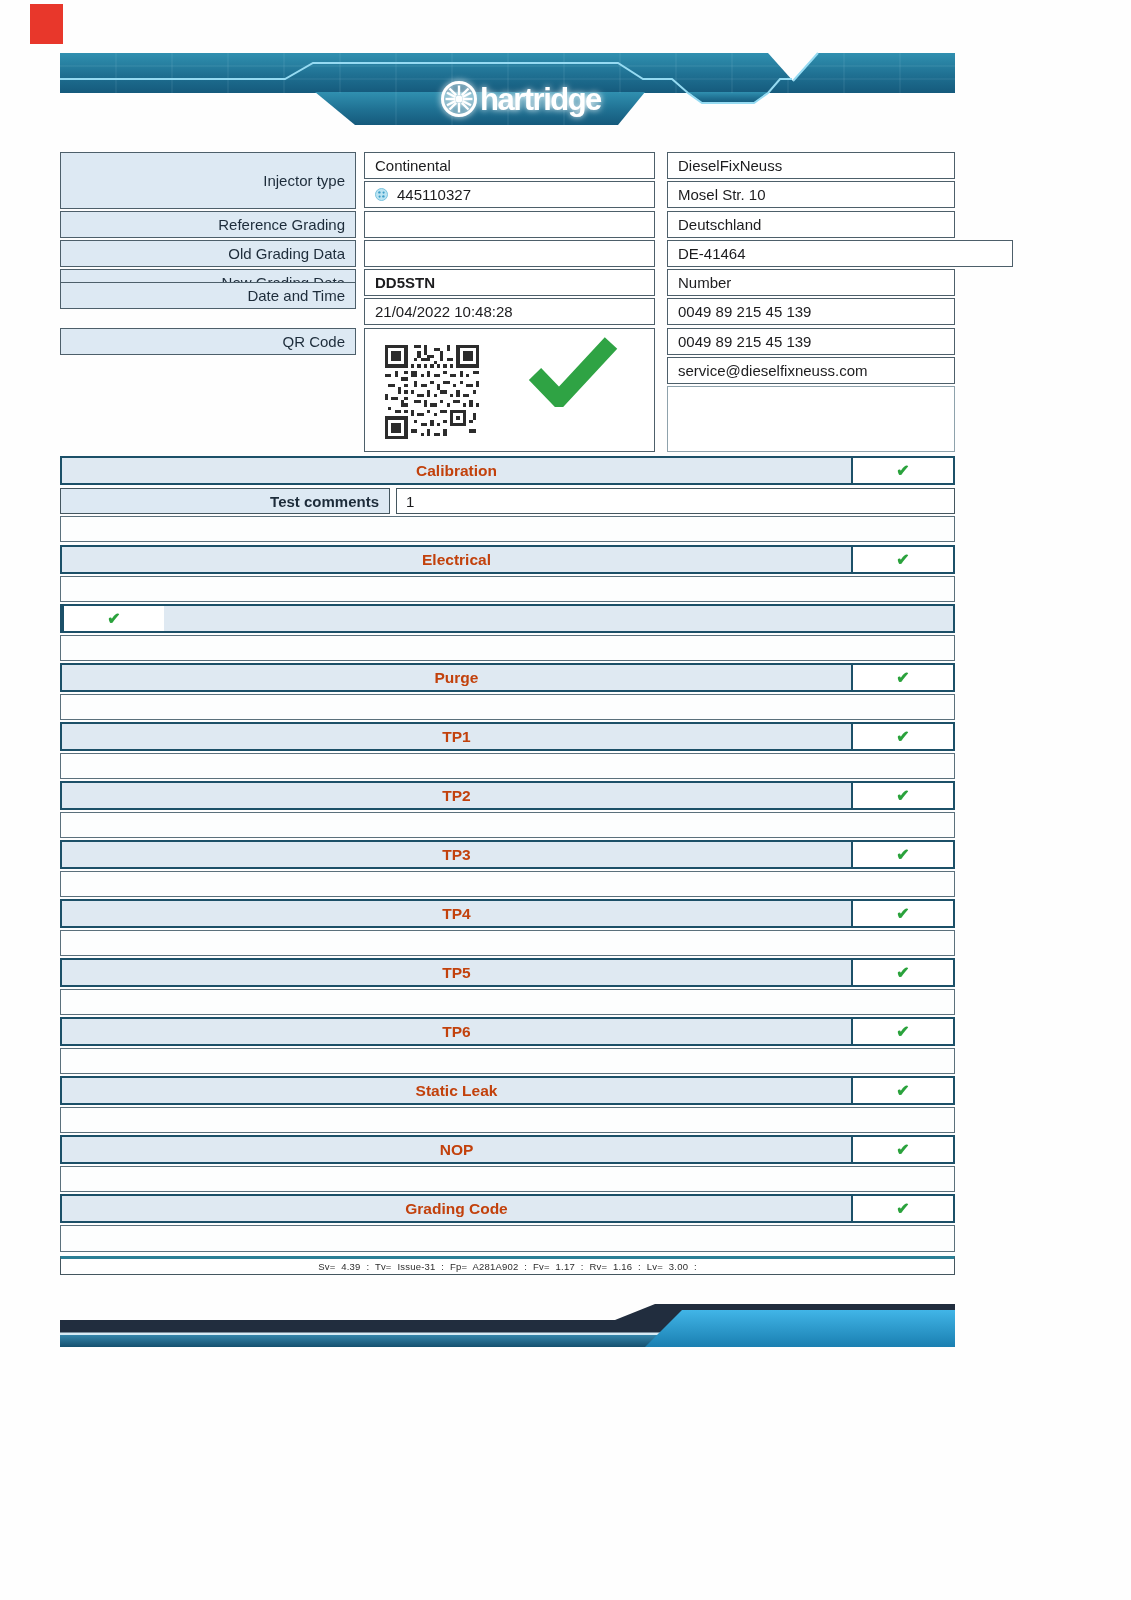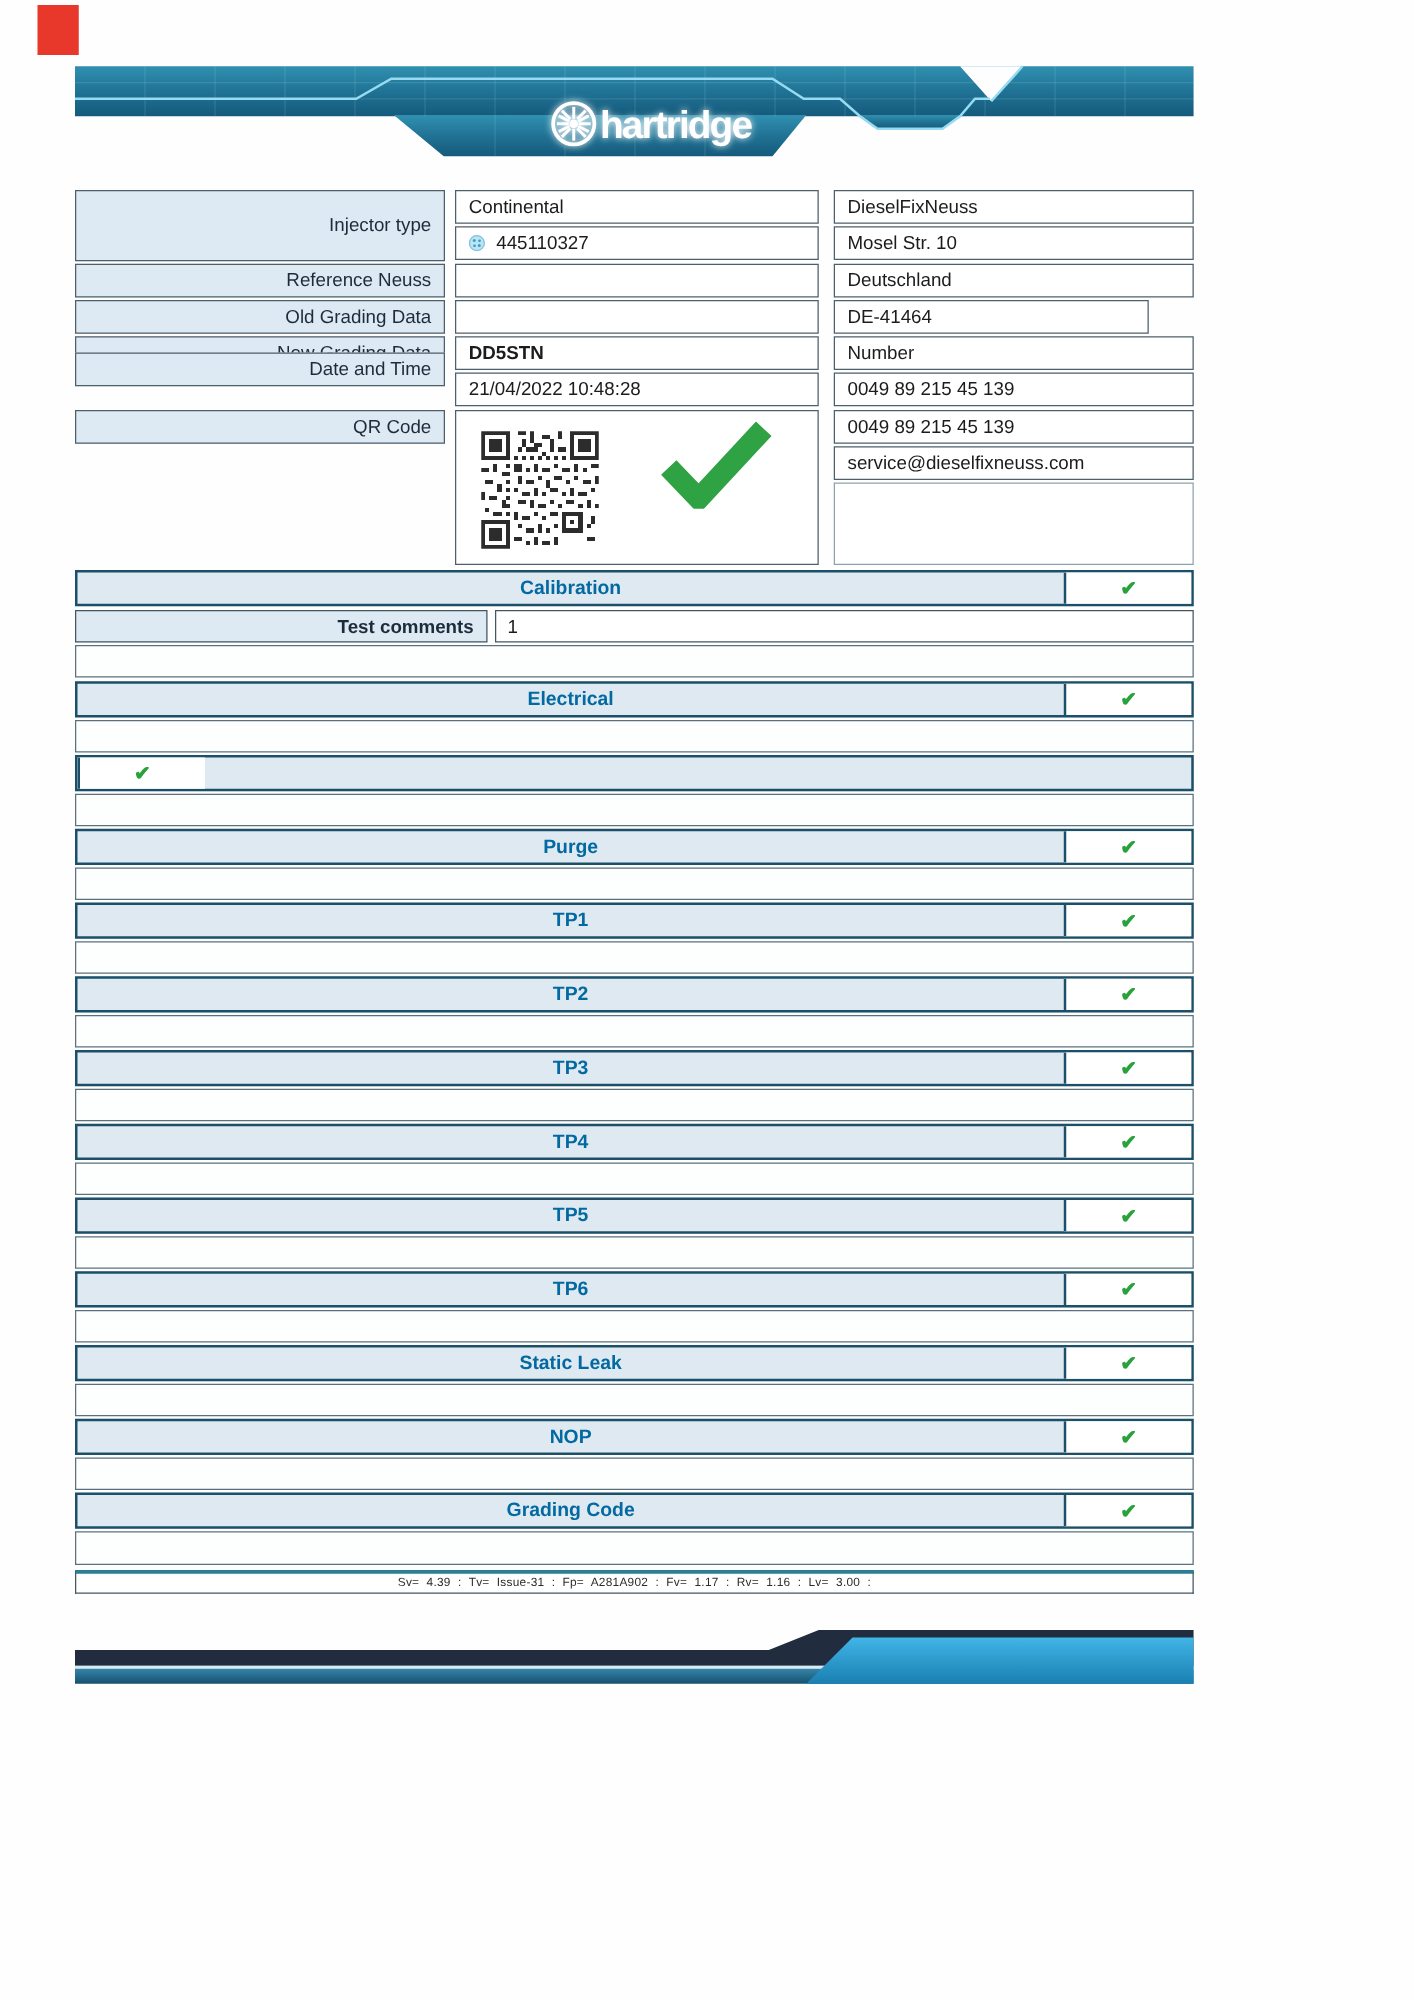--- a/index.html
+++ b/index.html
@@ -19,21 +19,21 @@
   }
   .cell.bold{font-weight:bold;}
   .part-icon{width:13px;height:13px;margin-right:9px;flex:0 0 auto;}
   
   .sec{
     position:absolute;left:60px;width:895px;height:29px;box-sizing:border-box;
     border:2px solid #1c5068;background:#dfe9f2;display:flex;
   }
   .sec-name{
     flex:1;display:flex;align-items:center;justify-content:center;
-    font-weight:bold;font-size:15.5px;color:#0369a1;
+    font-weight:bold;font-size:15.5px;color:#c2410c;
   }
   .sec-check{
     width:100px;flex:0 0 auto;background:#fff;border-left:2px solid #1c5068;
     display:flex;align-items:center;justify-content:center;
     color:#2aa23c;font-size:16px;font-weight:bold;
   }
   .spacer-row{
     position:absolute;left:60px;width:895px;height:26px;box-sizing:border-box;
     border:1px solid #5b707c;background:#fdfefe;
   }
@@ -117,21 +117,21 @@
       </g>
     </g>
     <text x="420" y="60" font-size="31" font-weight="bold" fill="#ffffff" letter-spacing="-1.5" font-family="Liberation Sans, sans-serif">hartridge</text>
   </g>
 </svg>
 
 <div class="cell lbl" style="left:60px;top:152px;width:296px;height:57px">
     <span>Injector type</span>
   </div>
 <div class="cell lbl" style="left:60px;top:211px;width:296px;height:27px">
-    <span>Reference Neuss</span>
+    <span>Reference Grading</span>
   </div>
 <div class="cell lbl" style="left:60px;top:240px;width:296px;height:27px">
     <span>Old Grading Data</span>
   </div>
 <div class="cell lbl" style="left:60px;top:269px;width:296px;height:27px">
     <span>New Grading Data</span>
   </div>
 <div class="cell lbl" style="left:60px;top:282px;width:296px;height:27px">
     <span>Date and Time</span>
   </div>
@@ -195,21 +195,21 @@
 
 <div class="cell" style="left:667px;top:152px;width:288px;height:27px">
     <span>DieselFixNeuss</span>
   </div>
 <div class="cell" style="left:667px;top:181px;width:288px;height:27px">
     <span>Mosel Str. 10</span>
   </div>
 <div class="cell" style="left:667px;top:211px;width:288px;height:27px">
     <span>Deutschland</span>
   </div>
-<div class="cell" style="left:667px;top:240px;width:252px;height:27px">
+<div class="cell" style="left:667px;top:240px;width:346px;height:27px">
     <span>DE-41464</span>
   </div>
 <div class="cell" style="left:667px;top:269px;width:288px;height:27px">
     <span>Number</span>
   </div>
 <div class="cell" style="left:667px;top:298px;width:288px;height:27px">
     <span>0049 89 215 45 139</span>
   </div>
 <div class="cell" style="left:667px;top:328px;width:288px;height:27px">
     <span>0049 89 215 45 139</span>

